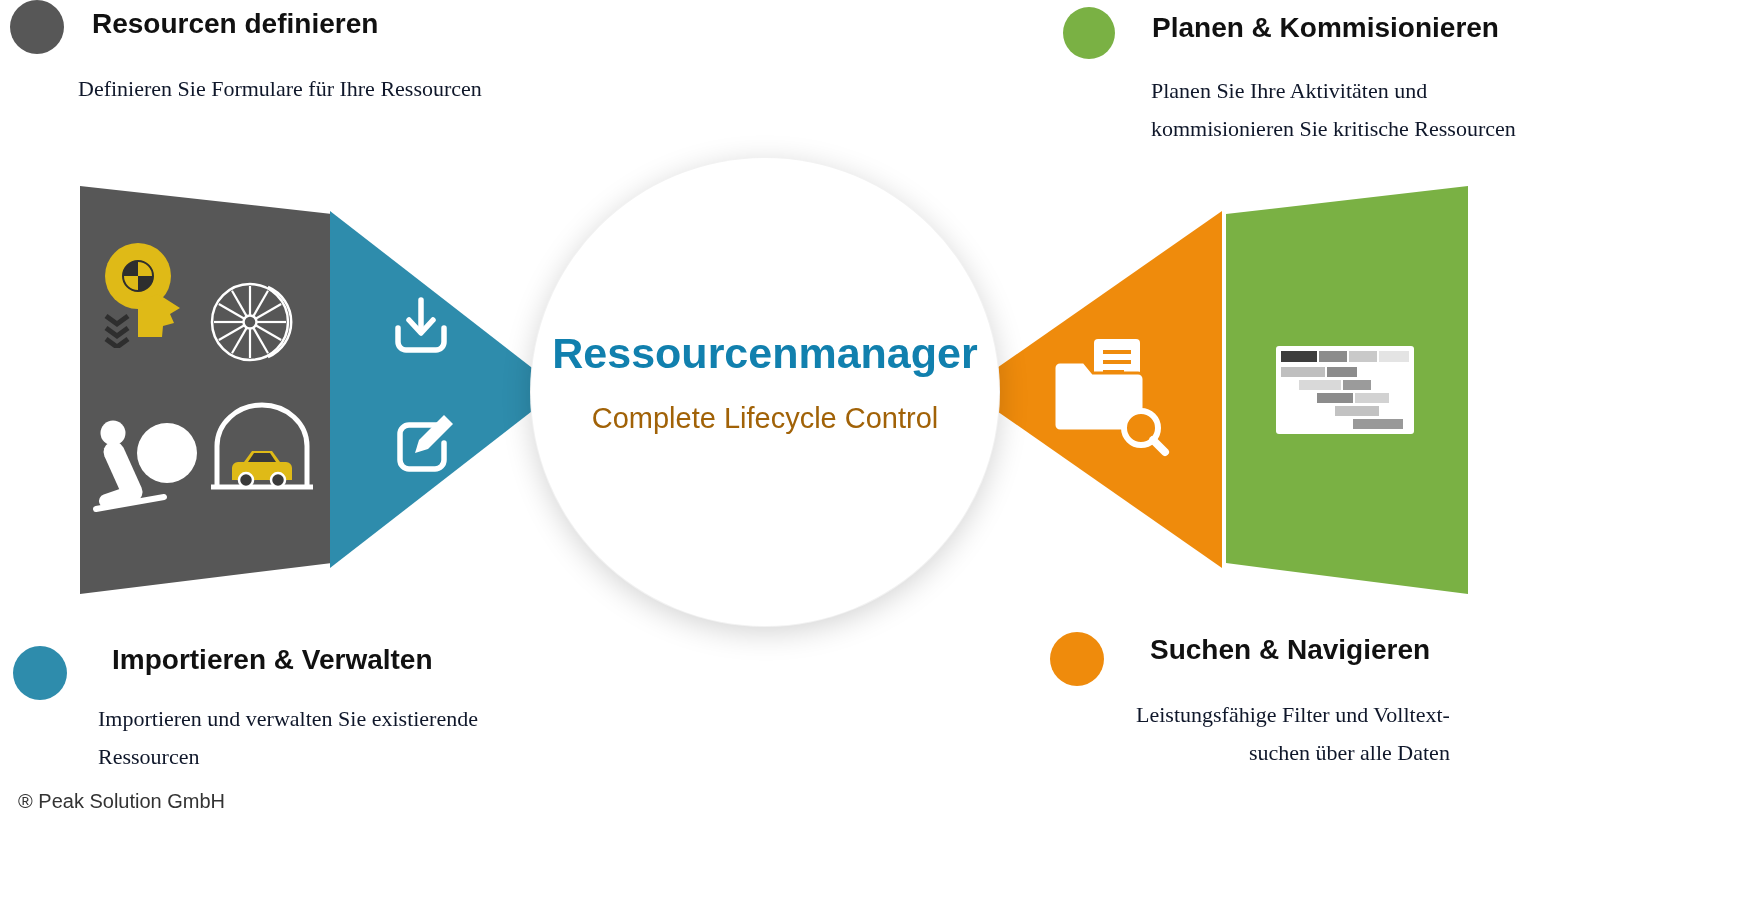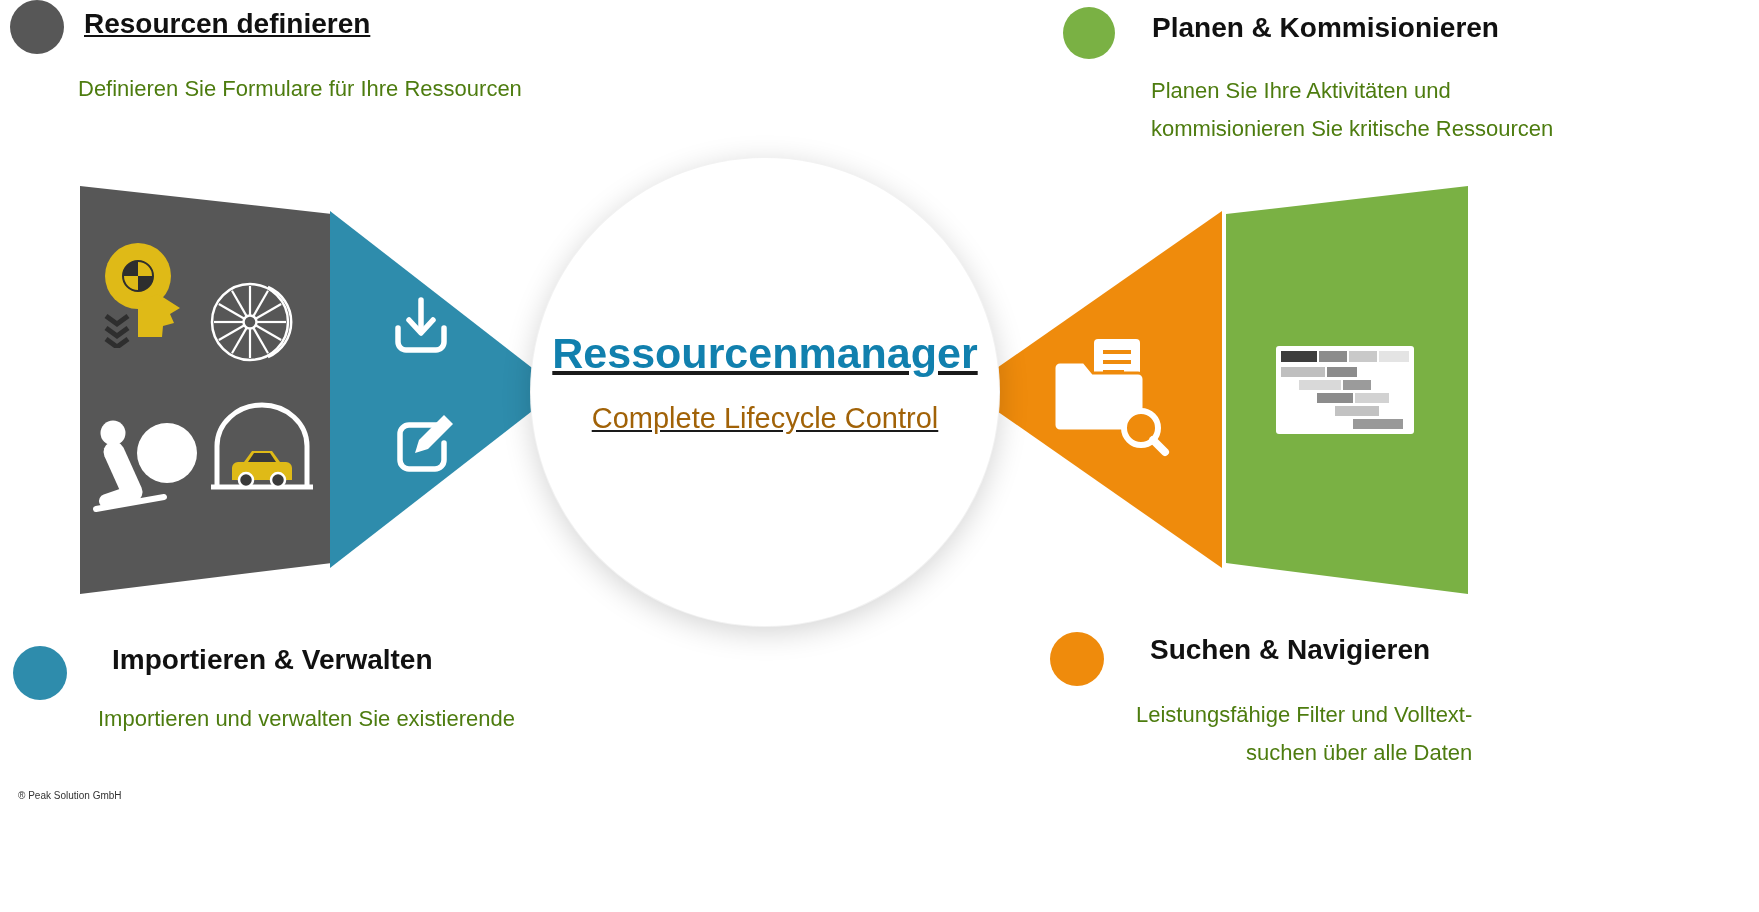--- a/index.html
+++ b/index.html
@@ -5,43 +5,42 @@
 <style>
   html,body{margin:0;padding:0;}
   body{
     width:1759px;height:912px;position:relative;overflow:hidden;
     background:#ffffff;color:#1a1a1a;
     font-family:"Liberation Sans",sans-serif;
   }
   .abs{position:absolute;}
   .dot{position:absolute;border-radius:50%;}
   .q-title{position:absolute;font-size:28px;font-weight:700;color:#111;white-space:nowrap;}
-  .q-text{position:absolute;font-size:22px;line-height:38px;color:#4d7c0f;white-space:nowrap;}
+  .q-text{position:absolute;font-size:22px;line-height:38px;color:#0f172a;white-space:nowrap;font-family:Liberation Serif, serif;}
   .panel{position:absolute;}
   .panel svg{position:absolute;}
   #panel-define{left:80px;top:186px;width:252px;height:408px;background:#575757;
     clip-path:polygon(0 0, 100% 28px, 100% 377px, 0 100%);}
   #panel-import{left:330px;top:211px;width:230px;height:357px;background:#2e8cac;
     clip-path:polygon(0 0, 100% 50%, 0 100%);}
   #panel-search{left:966px;top:211px;width:256px;height:357px;background:#ef8b0c;
     clip-path:polygon(100% 0, 100% 100%, 0 50%);}
   #panel-plan{left:1226px;top:186px;width:242px;height:408px;background:#7ab144;
     clip-path:polygon(0 28px, 100% 0, 100% 100%, 0 377px);}
   #center-circle{
     left:531px;top:158px;width:468px;height:468px;border-radius:50%;
     background:#ffffff;z-index:5;
     box-shadow:0 0 0 1px #f2f2f2, 0 6px 30px rgba(0,0,0,0.18);
     display:flex;flex-direction:column;align-items:center;justify-content:center;
     text-align:center;
-    text-decoration:underline;
   }
   #center-circle .inner{position:relative;top:-10px;}
   #center-title{font-size:43px;font-weight:700;color:#1180ae;margin:0 0 24px 0;}
   #center-subtitle{font-size:29px;font-weight:400;color:#a16207;margin:0;}
-  #footer-copyright{left:18px;top:790px;font-size:10px;color:#333;text-align:right;}
+  #footer-copyright{left:18px;top:790px;font-size:20px;color:#333;text-align:right;}
   .label-layer{z-index:10;}
 </style>
 </head>
 <body>
 
 <div id="panel-define" class="panel">
   <svg style="left:12px;top:50px;width:105px;height:112px;" viewBox="0 0 105 112">
     <circle cx="46" cy="40" r="33" fill="#dfba17"></circle>
     <polygon points="66,58 88,72 78,78 82,87 71,90 70,101 46,101 46,66" fill="#dfba17"></polygon>
     <circle cx="46" cy="40" r="15" fill="#2e2e2e"></circle>
@@ -139,34 +138,35 @@
 <div id="center-circle" class="abs">
   <div class="inner">
     <h1 id="center-title">Ressourcenmanager</h1>
     <p id="center-subtitle">Complete Lifecycle Control</p>
   </div>
 </div>
 
 <div class="label-layer">
 
   <span class="dot" style="left:10px;top:0;width:54px;height:54px;background:#575757;"></span>
-  <div class="q-title" style="left:84px;top:8px;text-decoration:underline;">Resourcen definieren</div>
+  <div class="q-title" style="left:92px;top:8px;">Resourcen definieren</div>
   <div class="q-text" style="left:78px;top:70px;">Definieren Sie Formulare für Ihre Ressourcen</div>
 
   <span class="dot" style="left:1063px;top:7px;width:52px;height:52px;background:#7ab144;"></span>
   <div class="q-title" style="left:1152px;top:12px;">Planen &amp; Kommisionieren</div>
   <div class="q-text" style="left:1151px;top:72px;">
     <div>Planen Sie Ihre Aktivitäten und</div>
     <div>kommisionieren Sie kritische Ressourcen</div>
   </div>
 
   <span class="dot" style="left:13px;top:646px;width:54px;height:54px;background:#2e8cac;"></span>
   <div class="q-title" style="left:112px;top:644px;">Importieren &amp; Verwalten</div>
   <div class="q-text" style="left:98px;top:700px;">
     <div>Importieren und verwalten Sie existierende</div>
+    <div>Ressourcen</div>
   </div>
 
   <span class="dot" style="left:1050px;top:632px;width:54px;height:54px;background:#ef8b0c;"></span>
   <div class="q-title" style="left:1136px;top:634px;margin-left:14px;">Suchen &amp; Navigieren</div>
   <div class="q-text" style="left:1136px;top:696px;text-align:right;">
     <div>Leistungsfähige Filter und Volltext-</div>
     <div>suchen über alle Daten</div>
   </div>
 </div>
 

